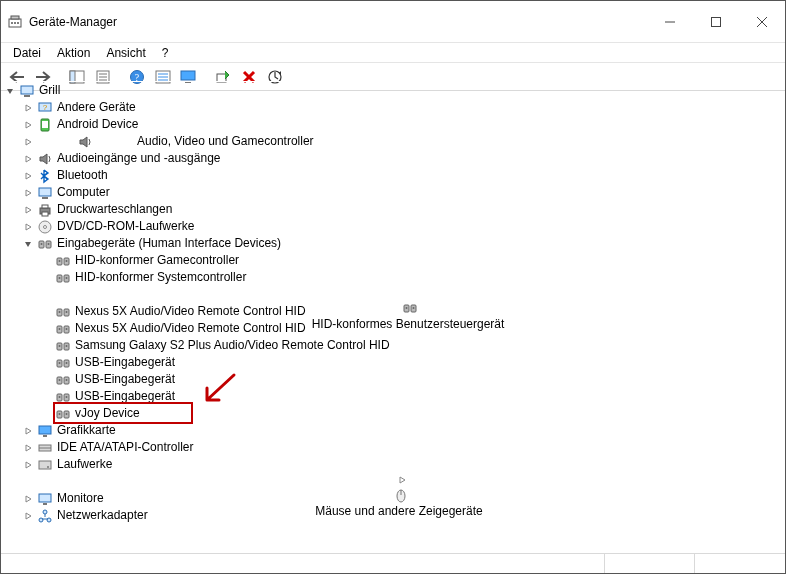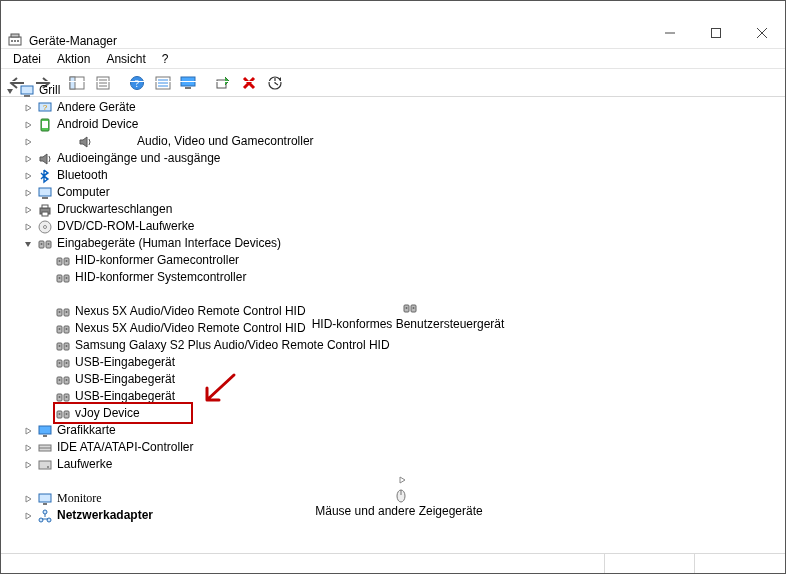--- a/index.html
+++ b/index.html
@@ -8,22 +8,22 @@
     font-family: "Segoe UI", Tahoma, sans-serif;
     font-size: 12px;
     background: #fff;
     color: #000;
     width: 786px; height: 574px;
     overflow: hidden;
     border: 1px solid #555;
     position: relative;
   }
   .titlebar {
-    height: 48px;
-    display: flex; align-items: flex-end;
+    height: 42px;
+    display: flex; align-items: center;
     padding: 0 0 0 6px;
     border-bottom: 1px solid #e5e5e5;
   }
   .titlebar .app-icon {
     width: 16px; height: 16px; margin-right: 6px;
     display: inline-flex; align-items: center; justify-content: center;
   }
   .titlebar .title { flex: 0 0 auto; }
   .titlebar .spacer { flex: 1; }
   .winbtn {
@@ -512,35 +512,35 @@
         </svg>
       </span>
       <span class="dicon">
         <svg width="16" height="16" viewBox="0 0 16 16">
           <ellipse cx="8" cy="9" rx="4" ry="6" fill="#eee" stroke="#777"></ellipse>
           <line x1="8" y1="3" x2="8" y2="8" stroke="#777"></line>
         </svg>
       </span>
       <span class="label">Mäuse und andere Zeigegeräte</span>
     </div>
-    <div class="node" style="padding-left: 18px; font-family: Liberation Serif, serif;">
+    <div class="node" style="padding-left: 18px;">
       <span class="expander">
         <svg width="10" height="10">
           <path d="M3 2 L8 5 L3 8 Z" fill="none" stroke="#888" stroke-width="1"></path>
         </svg>
       </span>
       <span class="dicon">
         <svg width="16" height="16" viewBox="0 0 16 16">
           <rect x="2" y="3" width="12" height="8" fill="#cfe7ff" stroke="#2a6cb3"></rect>
           <rect x="6" y="12" width="4" height="2" fill="#777"></rect>
         </svg>
       </span>
       <span class="label">Monitore</span>
     </div>
-    <div class="node" style="padding-left: 18px; font-weight: bold;">
+    <div class="node" style="padding-left: 18px;">
       <span class="expander">
         <svg width="10" height="10">
           <path d="M3 2 L8 5 L3 8 Z" fill="none" stroke="#888" stroke-width="1"></path>
         </svg>
       </span>
       <span class="dicon">
         <svg width="16" height="16" viewBox="0 0 16 16">
           <circle cx="4" cy="12" r="2" fill="#cfe7ff" stroke="#2a6cb3"></circle>
           <circle cx="12" cy="12" r="2" fill="#cfe7ff" stroke="#2a6cb3"></circle>
           <circle cx="8" cy="4" r="2" fill="#cfe7ff" stroke="#2a6cb3"></circle>

